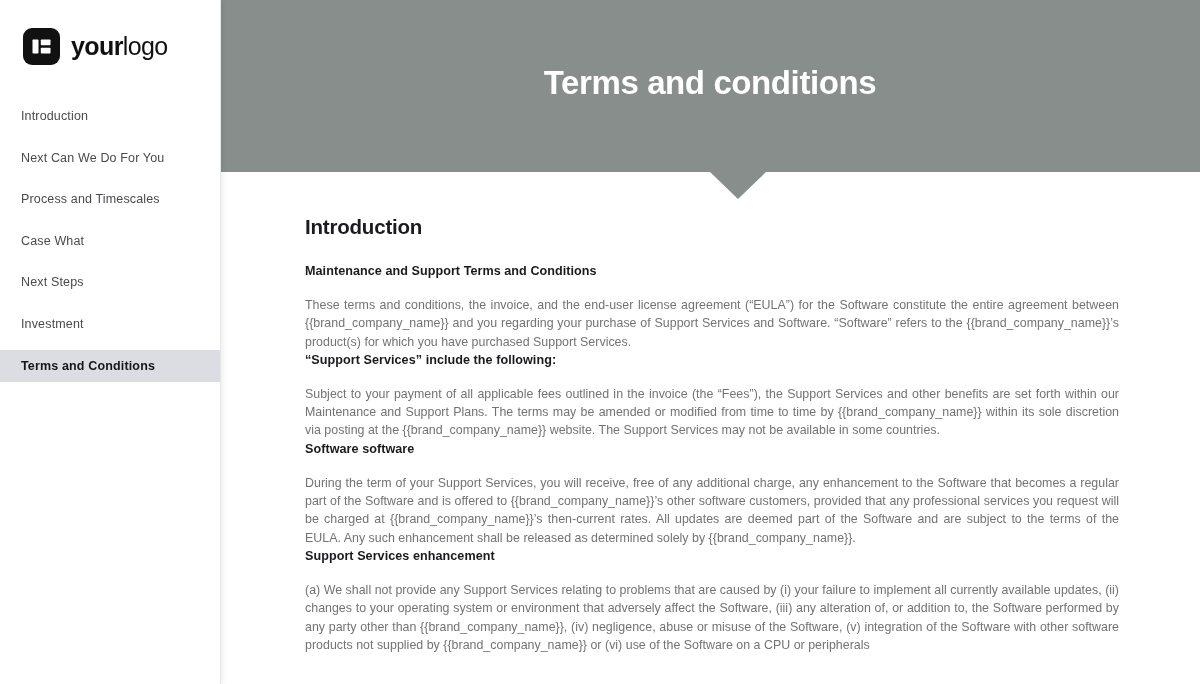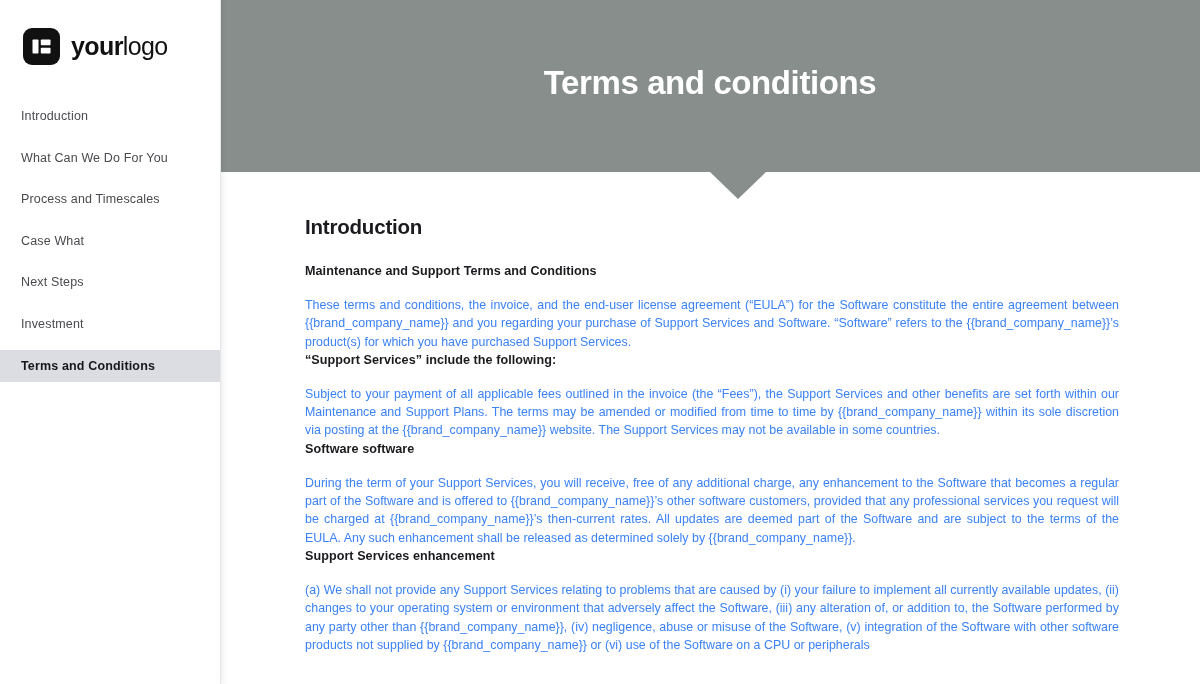--- a/index.html
+++ b/index.html
@@ -142,21 +142,21 @@
     font-weight: 700;
     color: #1b1b1f;
     letter-spacing: 0.05px;
     margin-bottom: 18px;
   }
   .doc-h2.first { margin-top: 12px; }
 
   .doc-p {
     font-size: 12.4px;
     line-height: 18.3px;
-    color: #3b82f6;
+    color: #737373;
     text-align: justify;
     letter-spacing: 0.02px;
     margin-bottom: 2px;
   }
 </style>
 </head>
 <body>
 
 <div id="app">
 
@@ -168,21 +168,21 @@
           <rect x="1.5" y="1.5" width="6" height="14" rx="0.8" fill="#ffffff"></rect>
           <rect x="9.8" y="1.5" width="9.7" height="5.7" rx="0.8" fill="#ffffff"></rect>
           <rect x="9.8" y="9.8" width="9.7" height="5.7" rx="0.8" fill="#ffffff"></rect>
         </svg>
       </span>
       <span class="brand-text"><span class="b-bold">your</span><span class="b-light">logo</span></span>
     </div>
 
     <nav class="nav">
       <a class="nav-item">Introduction</a>
-      <a class="nav-item">What Can We Do For You</a>
+      <a class="nav-item">Next Can We Do For You</a>
       <a class="nav-item">Process and Timescales</a>
       <a class="nav-item">Case What</a>
       <a class="nav-item">Next Steps</a>
       <a class="nav-item">Investment</a>
       <a class="nav-item active">Terms and Conditions</a>
     </nav>
 
   </aside>
 
   <main id="main">

